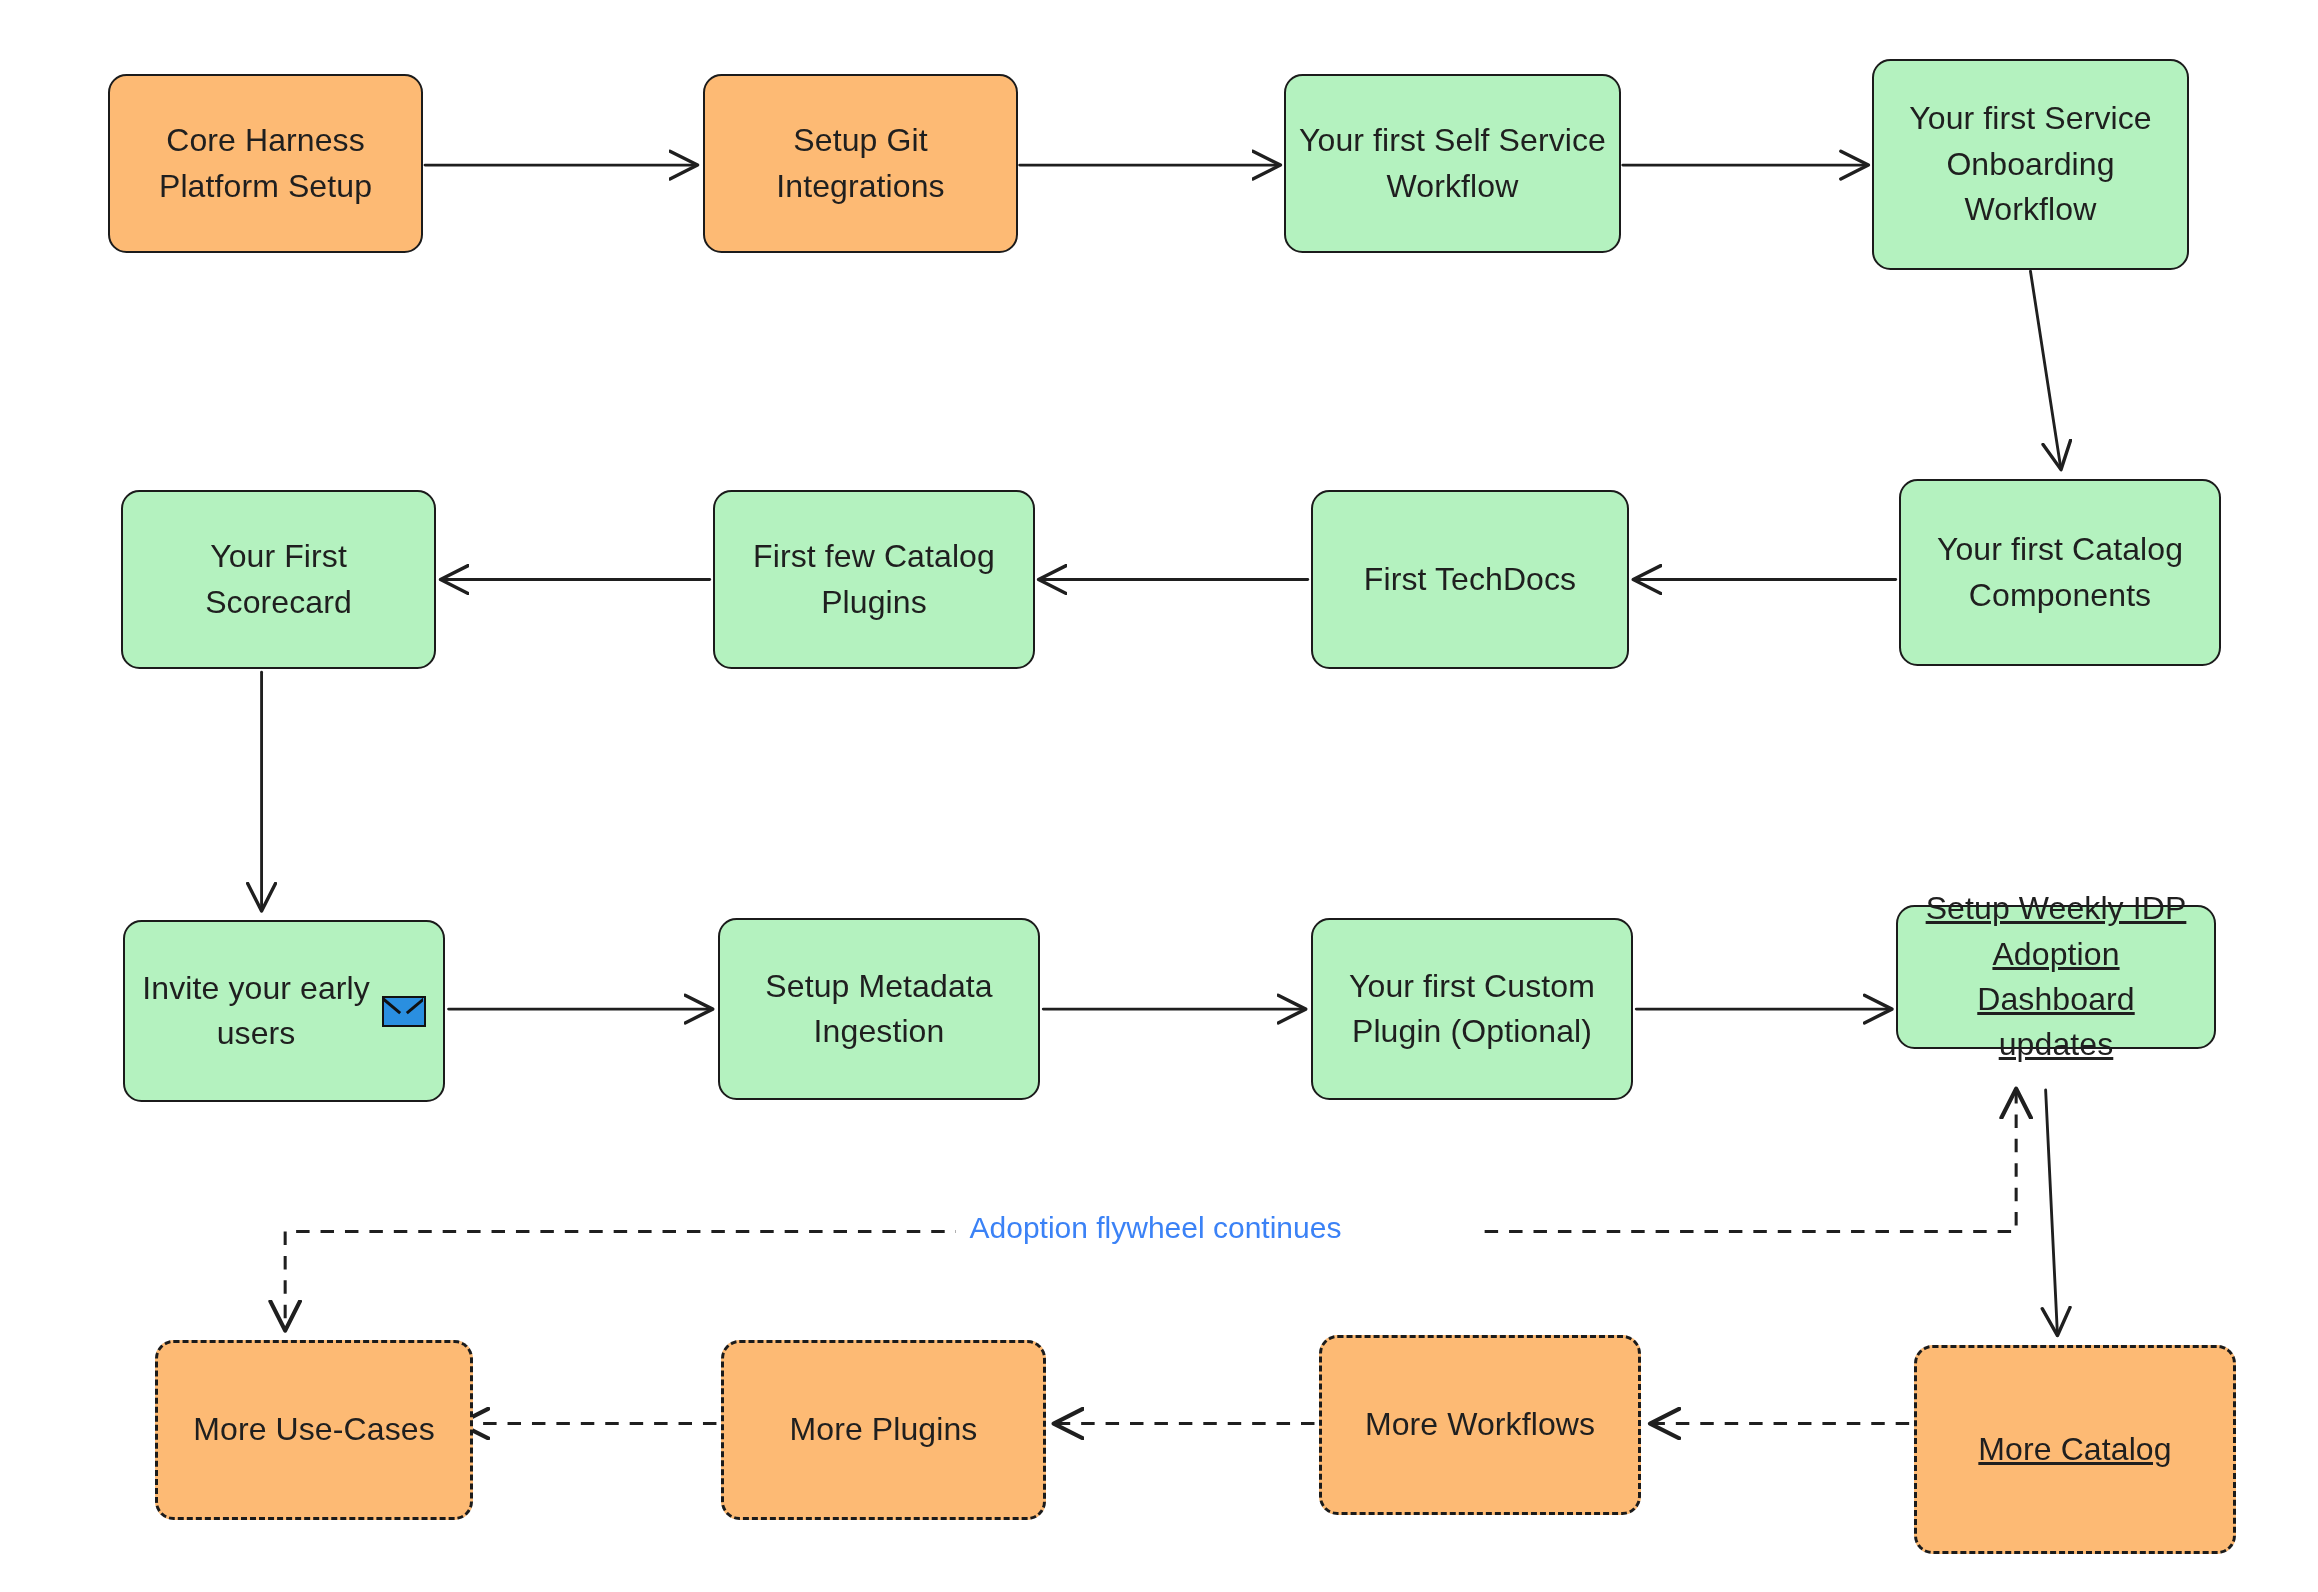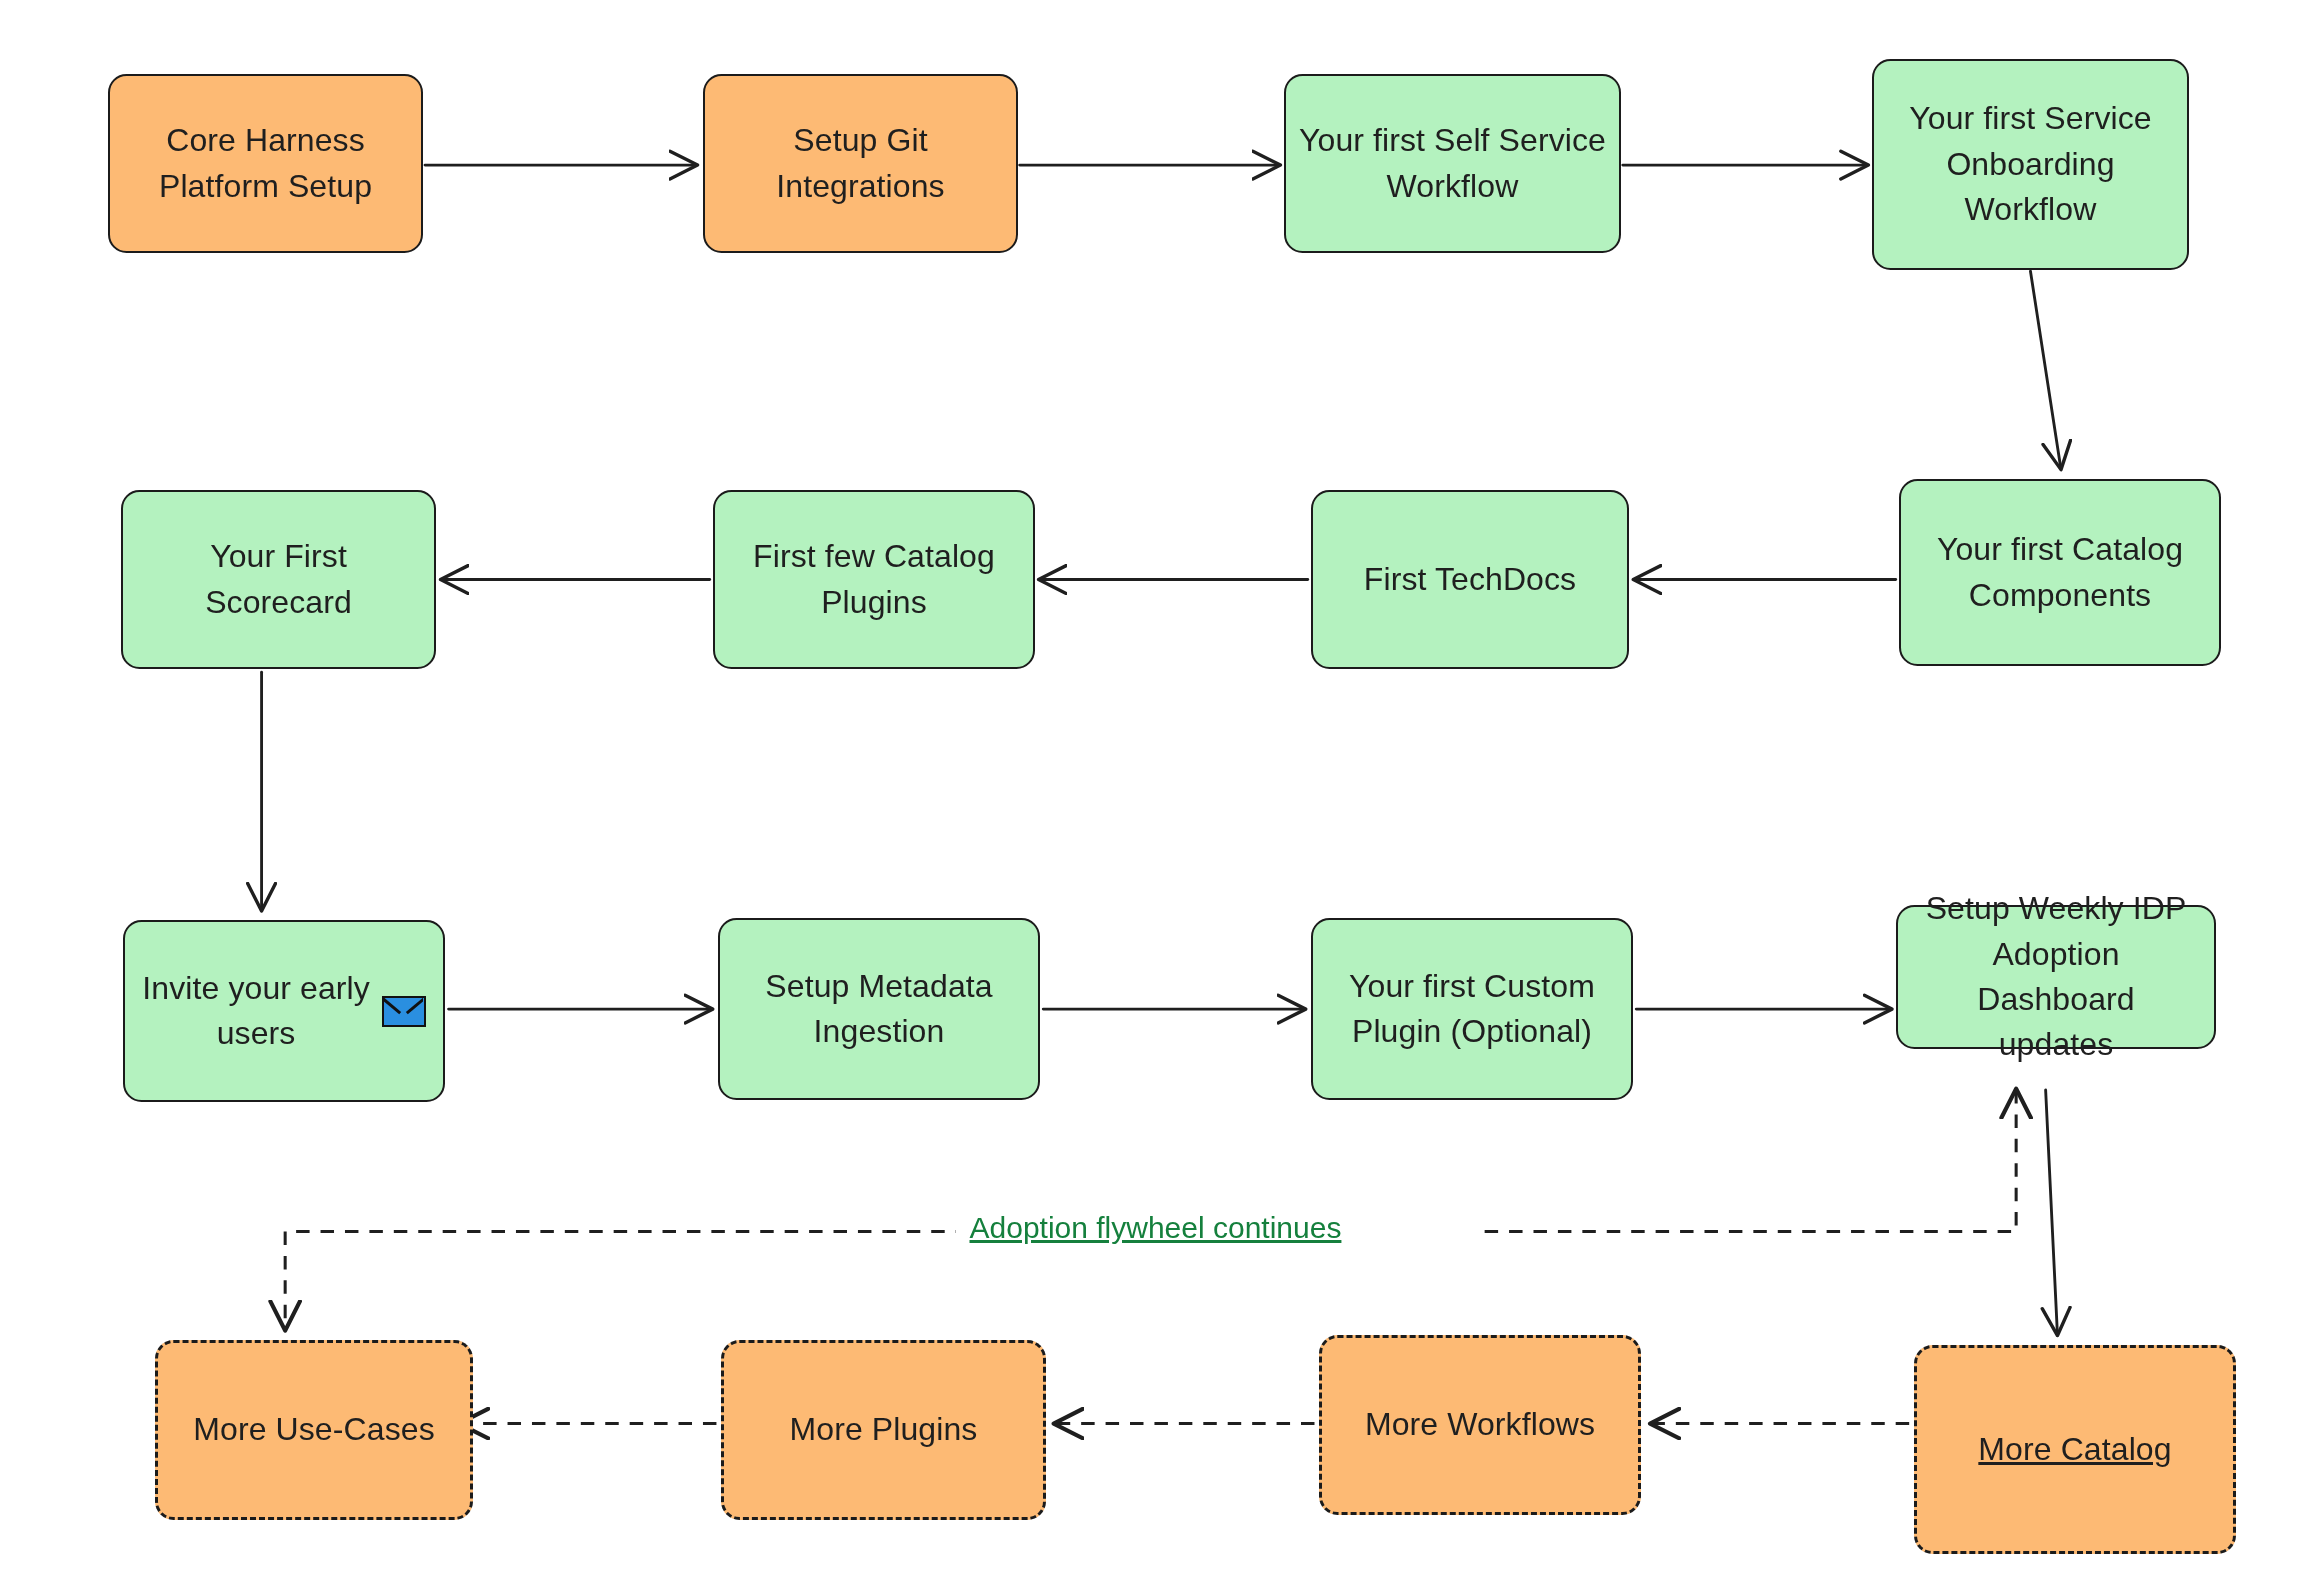--- a/index.html
+++ b/index.html
@@ -87,26 +87,25 @@
     transform: rotate(40deg);
   }
   .envelope .env-flap:after {
     right: -1.7px;
     transform-origin: right top;
     transform: rotate(-40deg);
   }
   .edge-label {
     position: absolute;
     font-size: 30px;
-    color: #15803d;
+    color: #3b82f6;
     background: #ffffff;
     padding: 0 13.5px;
     white-space: nowrap;
     z-index: 5;
-    text-decoration: underline;
   }
 </style>
 </head>
 <body>
 
 <div id="canvas">
 
   <svg id="edge-layer" viewBox="0 0 2752 1890" xmlns="http://www.w3.org/2000/svg">
     <defs>
       <marker id="arrowSolid" viewBox="0 0 12 12" refX="10.5" refY="6" markerWidth="11" markerHeight="11" orient="auto-start-reverse">
@@ -200,21 +199,21 @@
   <div class="node fill-green" style="left:718px; top:918px; width:322px; height:182px;">
     <span class="label">Setup Metadata
 Ingestion</span>
   </div>
 
   <div class="node fill-green" style="left:1311px; top:918px; width:322px; height:182px;">
     <span class="label">Your first Custom
 Plugin (Optional)</span>
   </div>
 
-  <div class="node fill-green" style="left:1896px; top:905px; width:320px; height:144px;">
+  <div class="node fill-green" style="left:1896px; top:905px; width:320px; height:144px;text-decoration:underline;">
     <span class="label">Setup Weekly IDP
 Adoption Dashboard
 updates</span>
   </div>
 
   <div class="node fill-blue dashed" style="left:131px; top:1340px; width:318px; height:180px;margin-left:24px;">
     <span class="label">More Use-Cases</span>
   </div>
 
   <div class="node fill-blue dashed" style="left:721px; top:1340px; width:325px; height:180px;">

